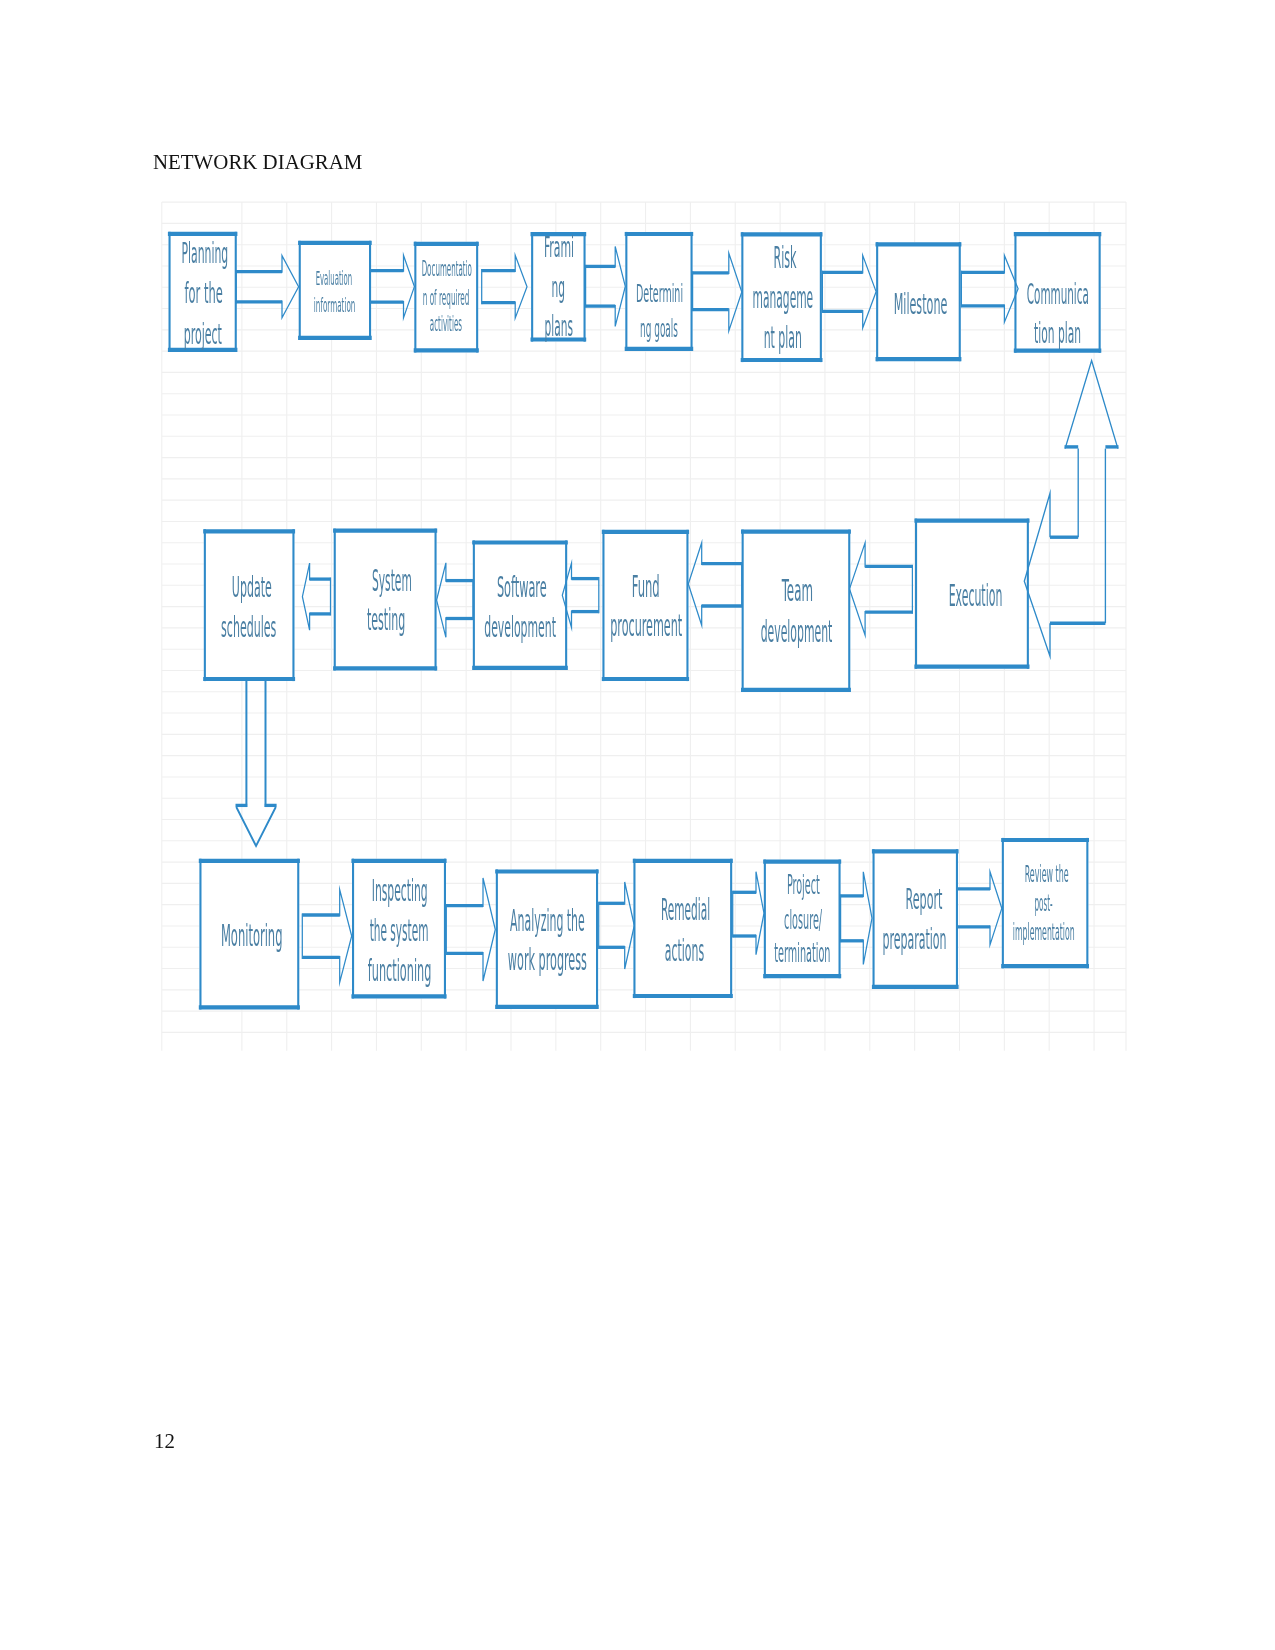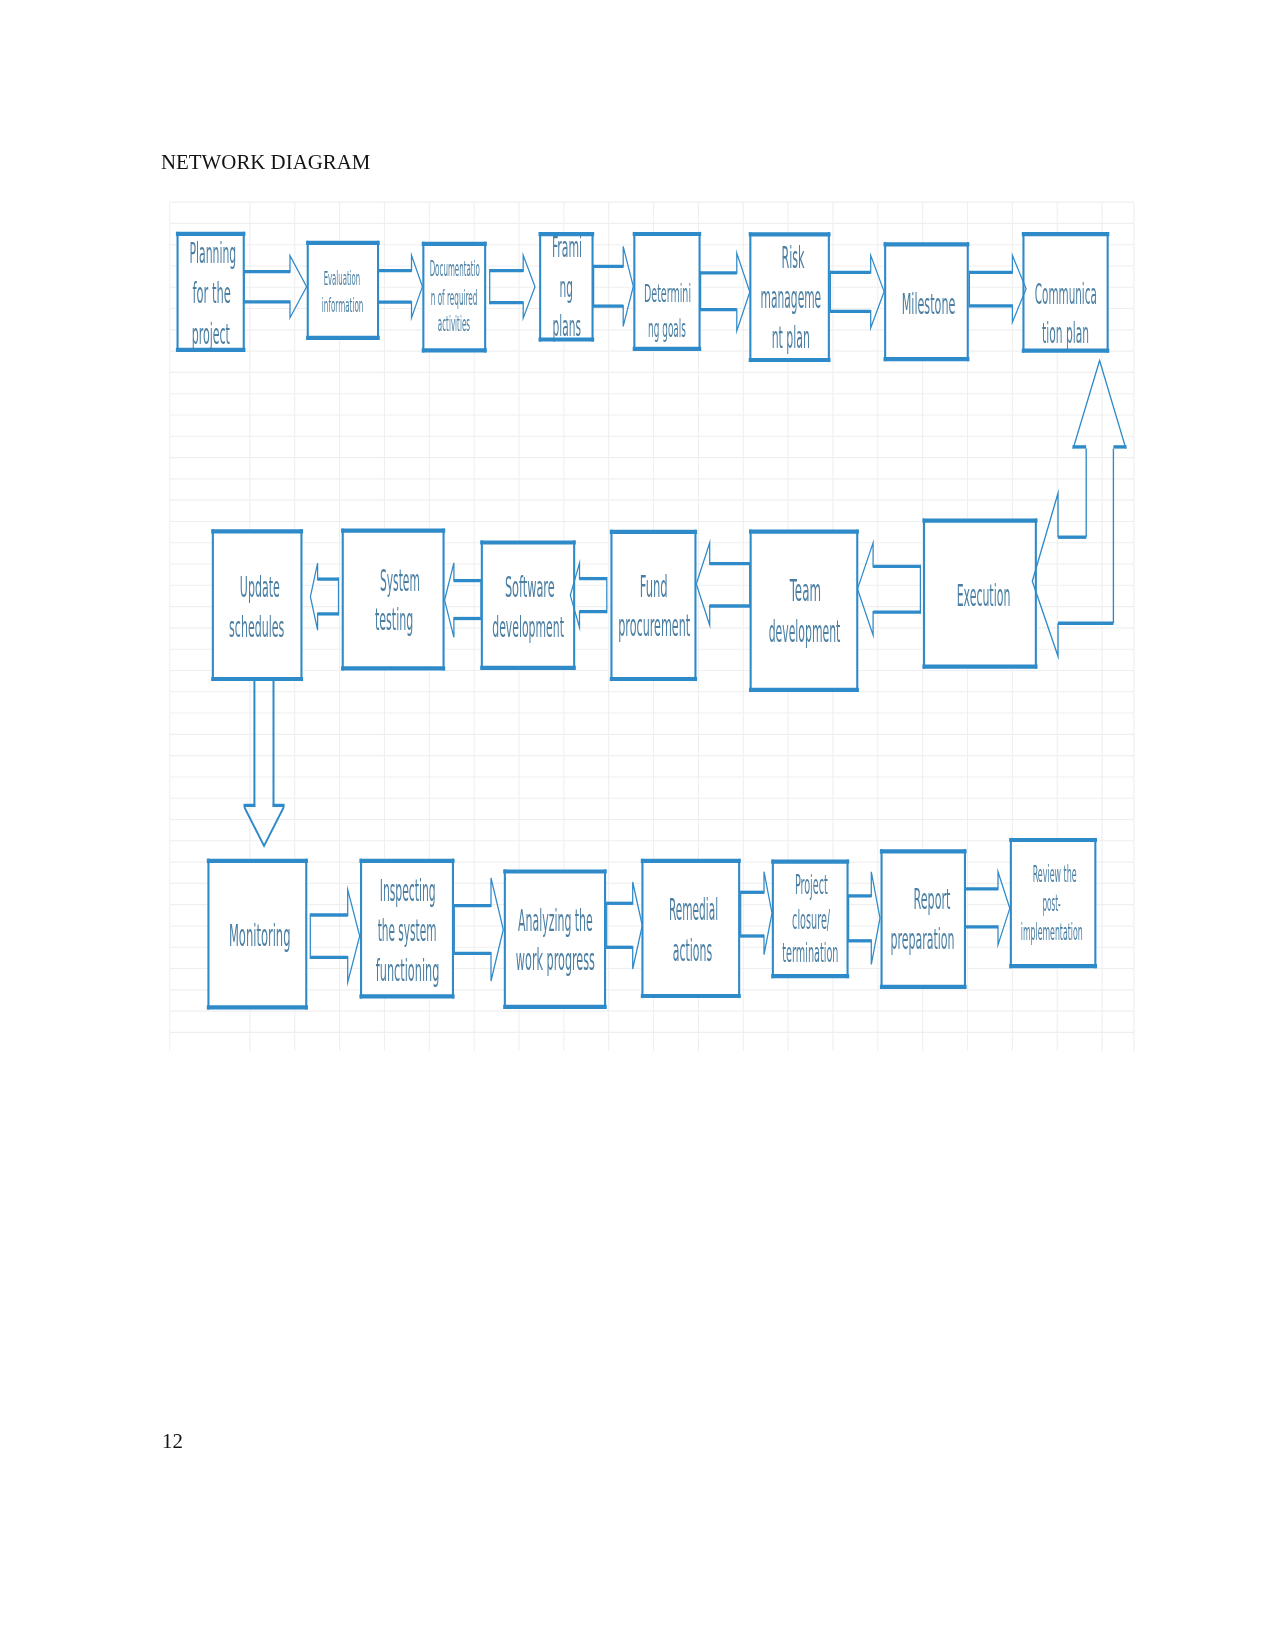--- a/index.html
+++ b/index.html
@@ -1,19 +1,19 @@
 <!DOCTYPE html>
 <html><head>
 <meta charset="utf-8">
 <title>NETWORK DIAGRAM</title>
 <style>
   html,body{margin:0;padding:0;background:#ffffff;}
   body{width:1275px;height:1650px;position:relative;
        font-family:"Liberation Serif",serif;}
-  .page{position:absolute;left:12px;top:0;width:1219px;height:1650px;overflow:hidden;background:#fff;}
+  .page{position:absolute;left:4px;top:0;width:1219px;height:1650px;overflow:hidden;background:#fff;}
   #heading{position:absolute;left:149.3px;top:151.6px;
     font-family:"Liberation Serif",serif;font-size:21.8px;line-height:1;
     color:#131313;white-space:nowrap;transform:scaleX(0.958);transform-origin:left top;}
   #pagenum{position:absolute;left:149.9px;top:1430.5px;
     font-family:"Liberation Serif",serif;font-size:21.8px;line-height:1;color:#131313;
     transform:scaleX(0.958);transform-origin:left top;}
   #diagram{position:absolute;left:0;top:0;width:1275px;height:1650px;display:block;}
   #diagram line, #diagram path{shape-rendering:geometricPrecision;}
   #diagram text{font-family:"DejaVu Sans Condensed","DejaVu Sans",sans-serif;font-weight:400;}
 </style>

